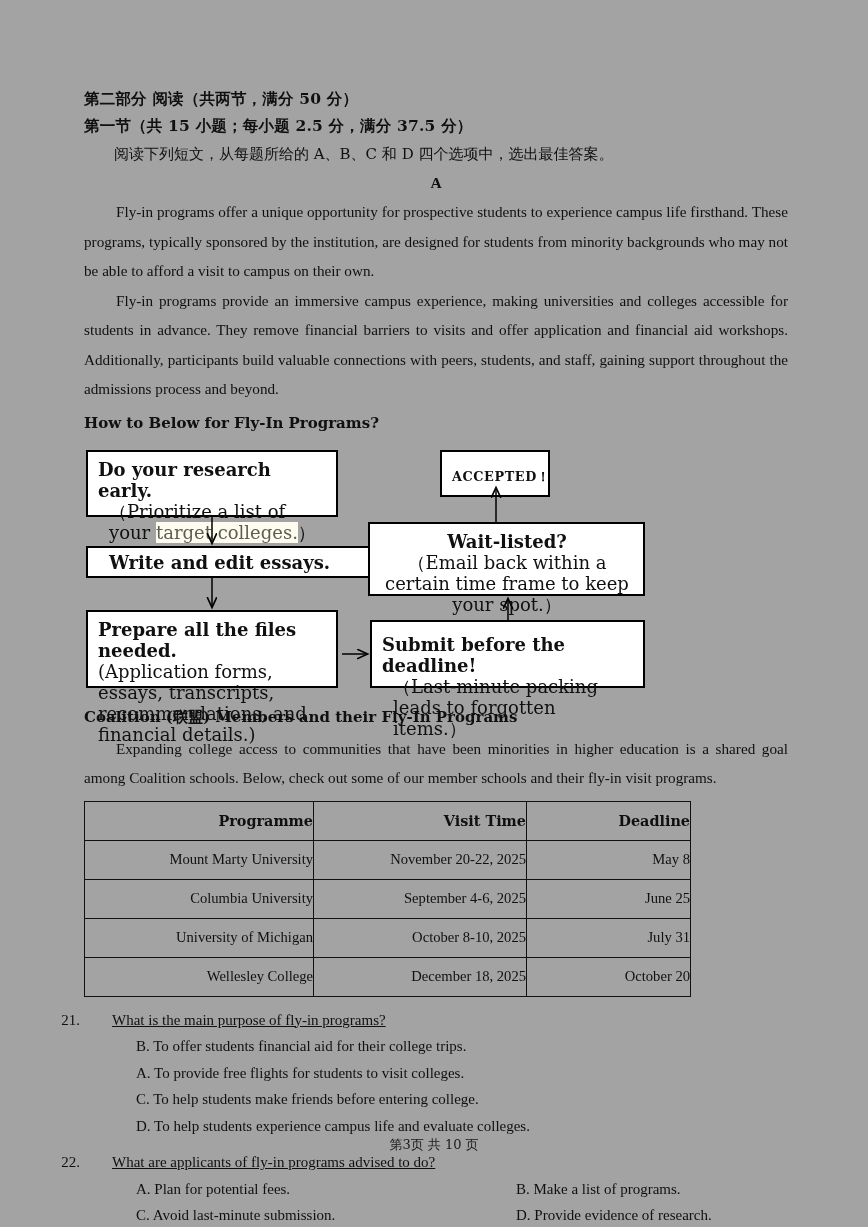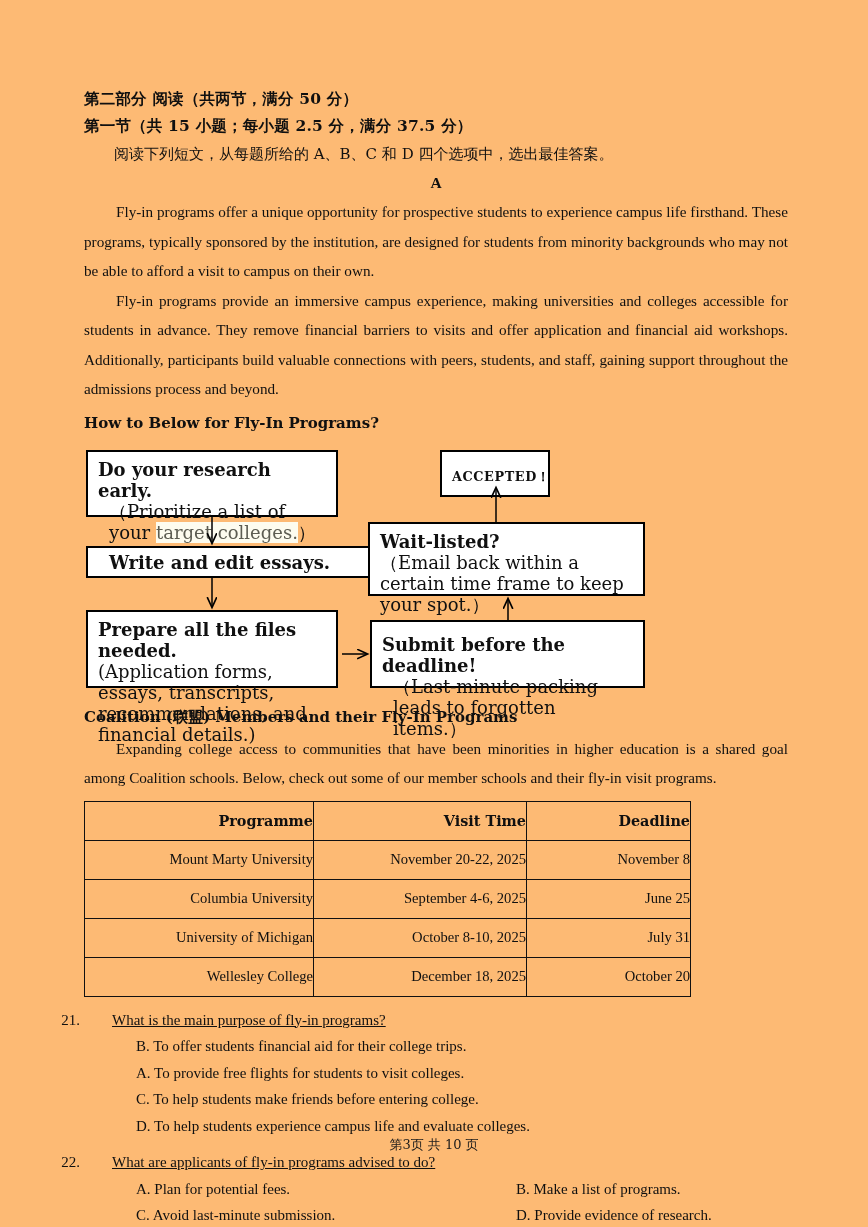--- a/index.html
+++ b/index.html
@@ -8,21 +8,21 @@
     background: #ffffff;
   }
   body {
     font-family: "Liberation Serif", "DejaVu Serif", serif;
     color: #101010;
   }
   .page {
     position: relative;
     width: 868px;
     height: 1227px;
-    background: #fdba74;
+    background: #a3a3a3;
     overflow: hidden;
     box-sizing: border-box;
   }
   .content {
     position: absolute;
     left: 84px;
     top: 86px;
     width: 704px;
   }
 
@@ -215,21 +215,21 @@
       <div class="fbox" style="left:2px; top:170px; width:252px; height:78px;">
         <span class="b">Prepare all the files needed.</span>
         <span class="n">(Application forms, essays, transcripts,</span>
         <span class="n">recommendations, and financial details.)</span>
       </div>
 
       <div class="fbox center" style="left:356px; top:10px; width:110px; height:47px; padding-top:14px; font-size:12.8px;">
         <span>ACCEPTED！</span>
       </div>
 
-      <div class="fbox" style="left:284px; top:82px; width:277px; height:74px;">
+      <div class="fbox" style="left:284px; top:82px; width:277px; height:74px;text-align:center;">
         <span class="b">Wait-listed?</span>
         <span class="n">（Email back within a certain time frame to keep</span>
         <span class="n">your spot.）</span>
       </div>
 
       <div class="fbox" style="left:286px; top:180px; width:275px; height:68px; padding-top:12px;">
         <span class="b">Submit before the deadline!</span>
         <span class="n indent">（Last-minute packing leads to forgotten items.）</span>
       </div>
 
@@ -265,21 +265,21 @@
         <tr>
           <th>Programme</th>
           <th>Visit Time</th>
           <th>Deadline</th>
         </tr>
       </thead>
       <tbody>
         <tr>
           <td>Mount Marty University</td>
           <td>November 20-22, 2025</td>
-          <td>November 8</td>
+          <td>May 8</td>
         </tr>
         <tr>
           <td>Columbia University</td>
           <td>September 4-6, 2025</td>
           <td>June 25</td>
         </tr>
         <tr>
           <td>University of Michigan</td>
           <td>October 8-10, 2025</td>
           <td>July 31</td>

